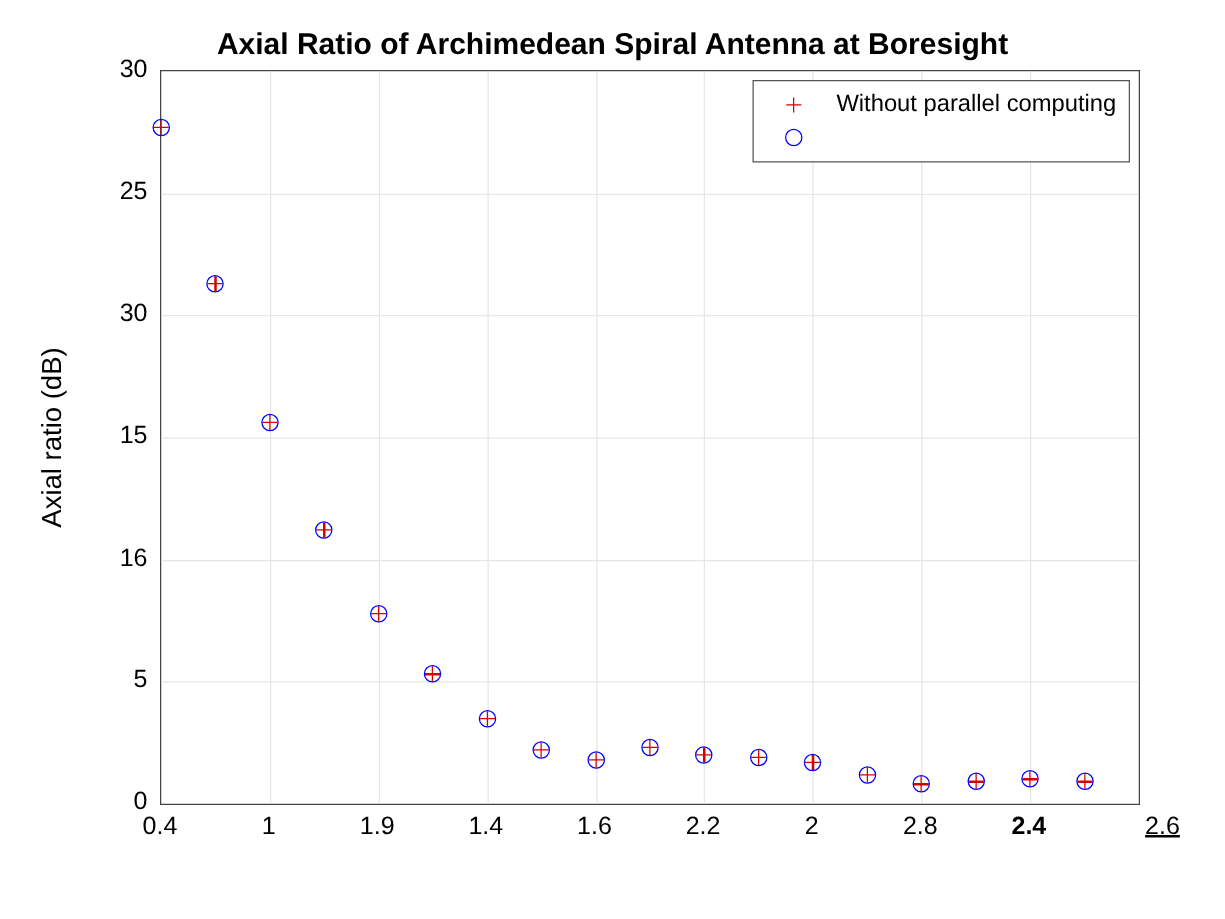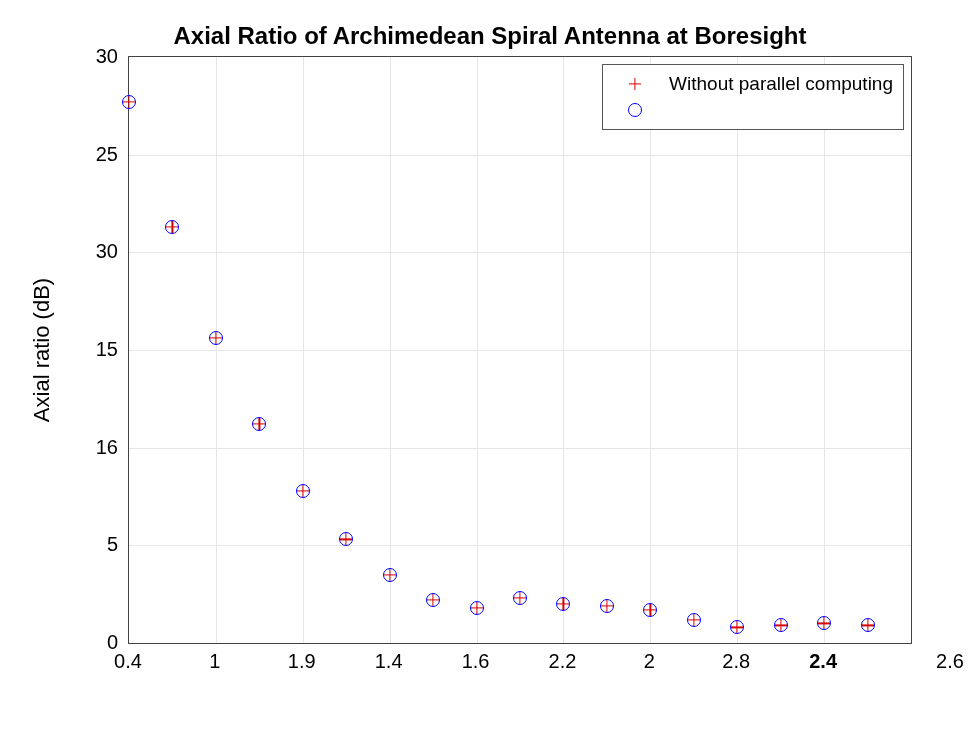--- a/index.html
+++ b/index.html
@@ -228,21 +228,21 @@
 
 <div class="tick-label-x" style="left: 128px;">0.4</div>
     <div class="tick-label-x" style="left: 214.889px;">1</div>
     <div class="tick-label-x" style="left: 301.778px;">1.9</div>
     <div class="tick-label-x" style="left: 388.667px;">1.4</div>
     <div class="tick-label-x" style="left: 475.556px;">1.6</div>
     <div class="tick-label-x" style="left: 562.444px;">2.2</div>
     <div class="tick-label-x" style="left: 649.333px;">2</div>
     <div class="tick-label-x" style="left: 736.222px;">2.8</div>
     <div class="tick-label-x" style="left: 823.111px; font-weight: bold;">2.4</div>
-    <div class="tick-label-x" style="left: 950px;">2.6</div>
+    <div class="tick-label-x" style="left: 930px; text-decoration: underline;">2.6</div>
     <div class="tick-label-y" style="top: 642px;">0</div>
     <div class="tick-label-y" style="top: 544.333px;">5</div>
     <div class="tick-label-y" style="top: 446.667px;">16</div>
     <div class="tick-label-y" style="top: 349px;">15</div>
     <div class="tick-label-y" style="top: 251.333px;">30</div>
     <div class="tick-label-y" style="top: 153.667px;">25</div>
     <div class="tick-label-y" style="top: 56px;">30</div>
   </div>
 
 </body></html>

